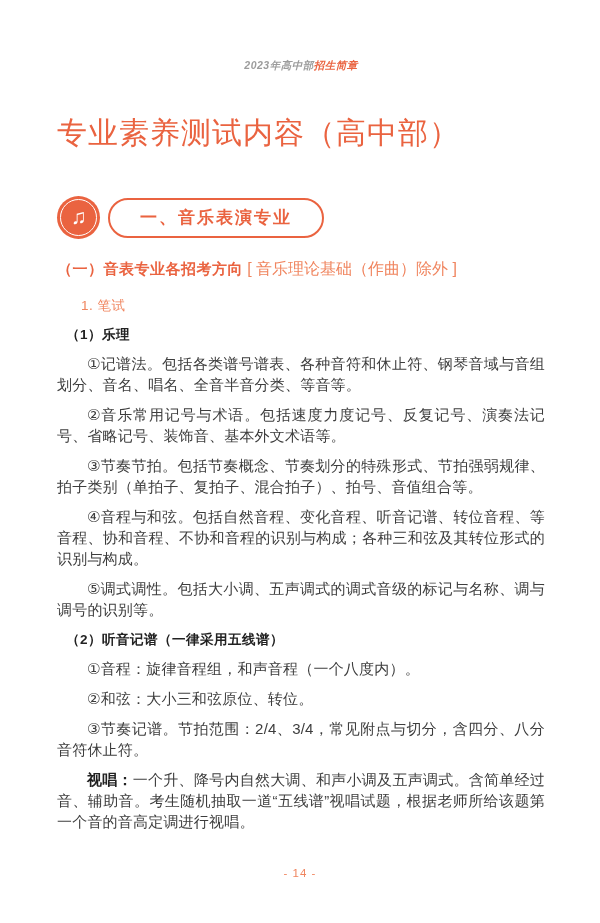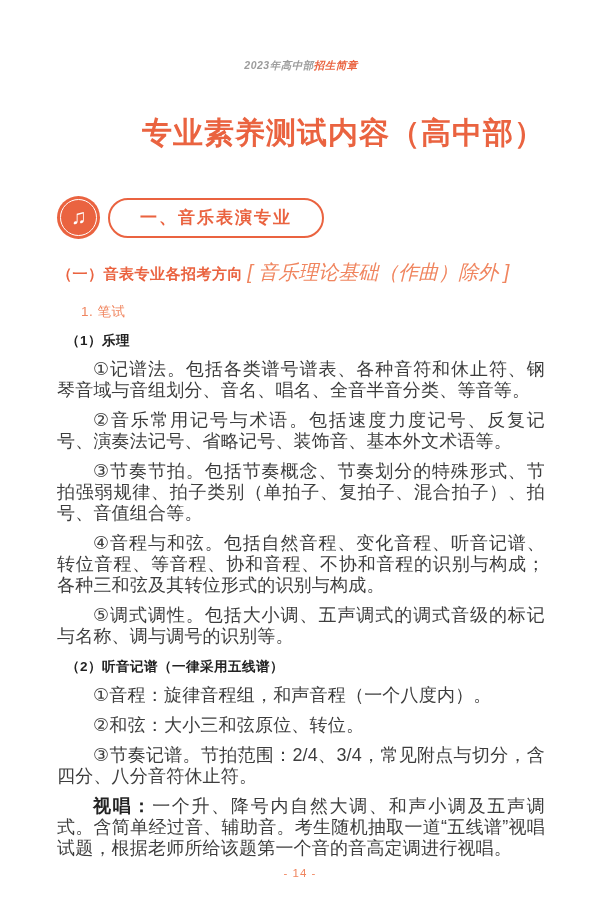--- a/index.html
+++ b/index.html
@@ -23,21 +23,21 @@
     letter-spacing:.5px;color:var(--header-gray);margin-top:35px;
   }
   .header-line .hl-accent{color:var(--accent);}
 
   .appendix{
     margin-top:32px;font-size:18px;font-weight:900;font-style:italic;
     color:var(--accent);letter-spacing:2px;
   }
 
   .doc-title{
-    margin-top:40px;text-align:right;font-size:30px;font-weight:700;
+    margin-top:40px;text-align:left;font-size:30px;font-weight:400;
     color:var(--accent);letter-spacing:1px;
   }
 
   .badge-row{margin-top:42px;display:flex;align-items:center;}
   .badge-circle{
     width:43px;height:43px;border-radius:50%;background:var(--accent);
     position:relative;flex:0 0 auto;display:flex;align-items:center;justify-content:center;
     z-index:1;
   }
   .badge-circle::before{
@@ -45,35 +45,35 @@
   }
   .badge-note{color:#fff;font-size:21px;line-height:1;position:relative;top:-1px;}
   .badge-pill{
     margin-left:8px;border:2.5px solid var(--accent);border-radius:22px;
     padding:6px 30px 7px 30px;font-size:17px;font-weight:900;color:var(--accent);
     letter-spacing:2px;
   }
 
   .section-heading{margin-top:20px;font-size:15px;}
   .section-heading .sh-main{font-weight:900;color:var(--accent);letter-spacing:.5px;}
-  .section-heading .sh-note{font-weight:normal;color:var(--accent-light);font-size:20px;font-style:italic;}
+  .section-heading .sh-note{font-weight:normal;color:var(--accent-light);font-size:16px;}
 
   .sub-heading{
     margin-top:17px;margin-left:24px;font-size:13.5px;font-weight:normal;
     color:var(--accent-light);letter-spacing:.5px;
   }
   .sub-heading.spaced{margin-top:28px;}
 
   .item-title{
     margin-top:11px;margin-left:9px;font-size:13.5px;font-weight:bold;color:#222;
     letter-spacing:.5px;
   }
 
   .para{
-    margin-top:9px;font-size:18px;line-height:21px;text-indent:2em;
+    margin-top:9px;font-size:15px;line-height:21px;text-indent:2em;
     text-align:justify;color:var(--text);letter-spacing:.2px;
   }
   .para b{color:#222;}
 
   .page-number{
     position:absolute;left:0;right:0;bottom:44px;text-align:center;
     font-size:11.5px;color:var(--accent-light);letter-spacing:1px;
   }
 </style>
 </head>

